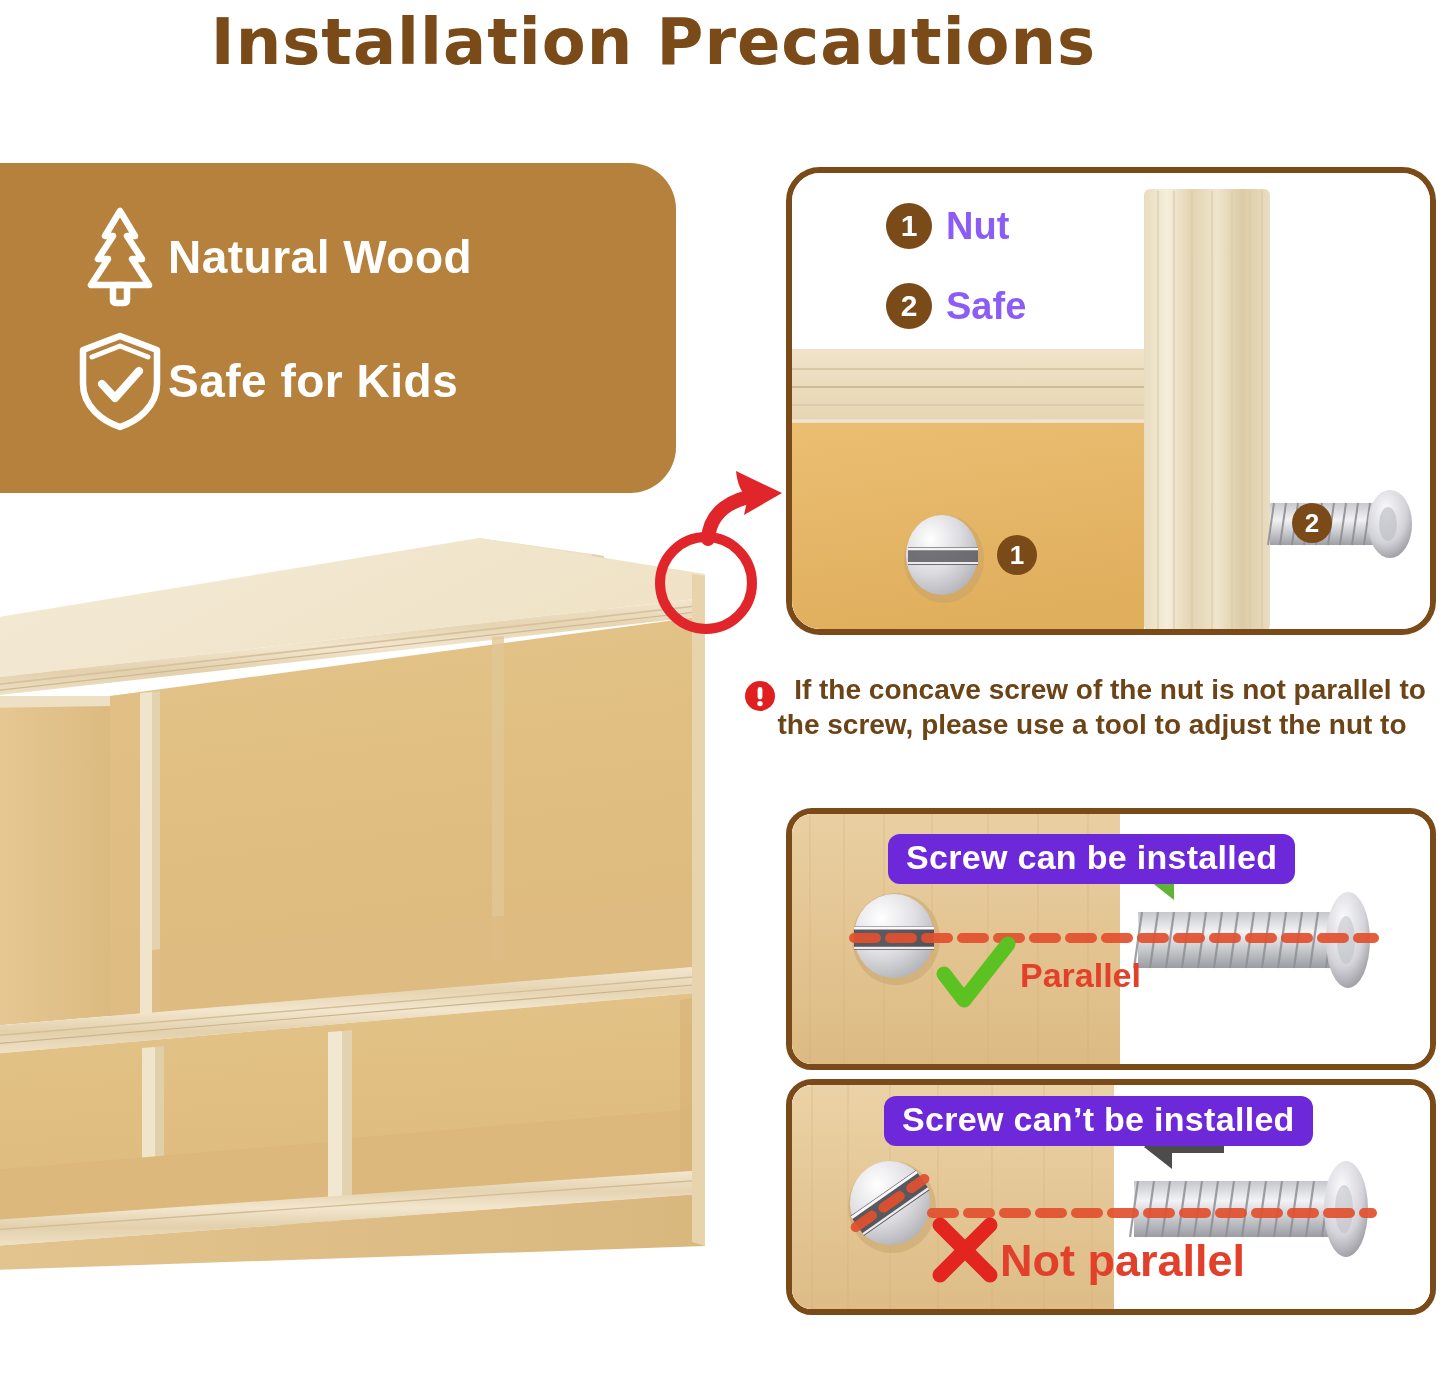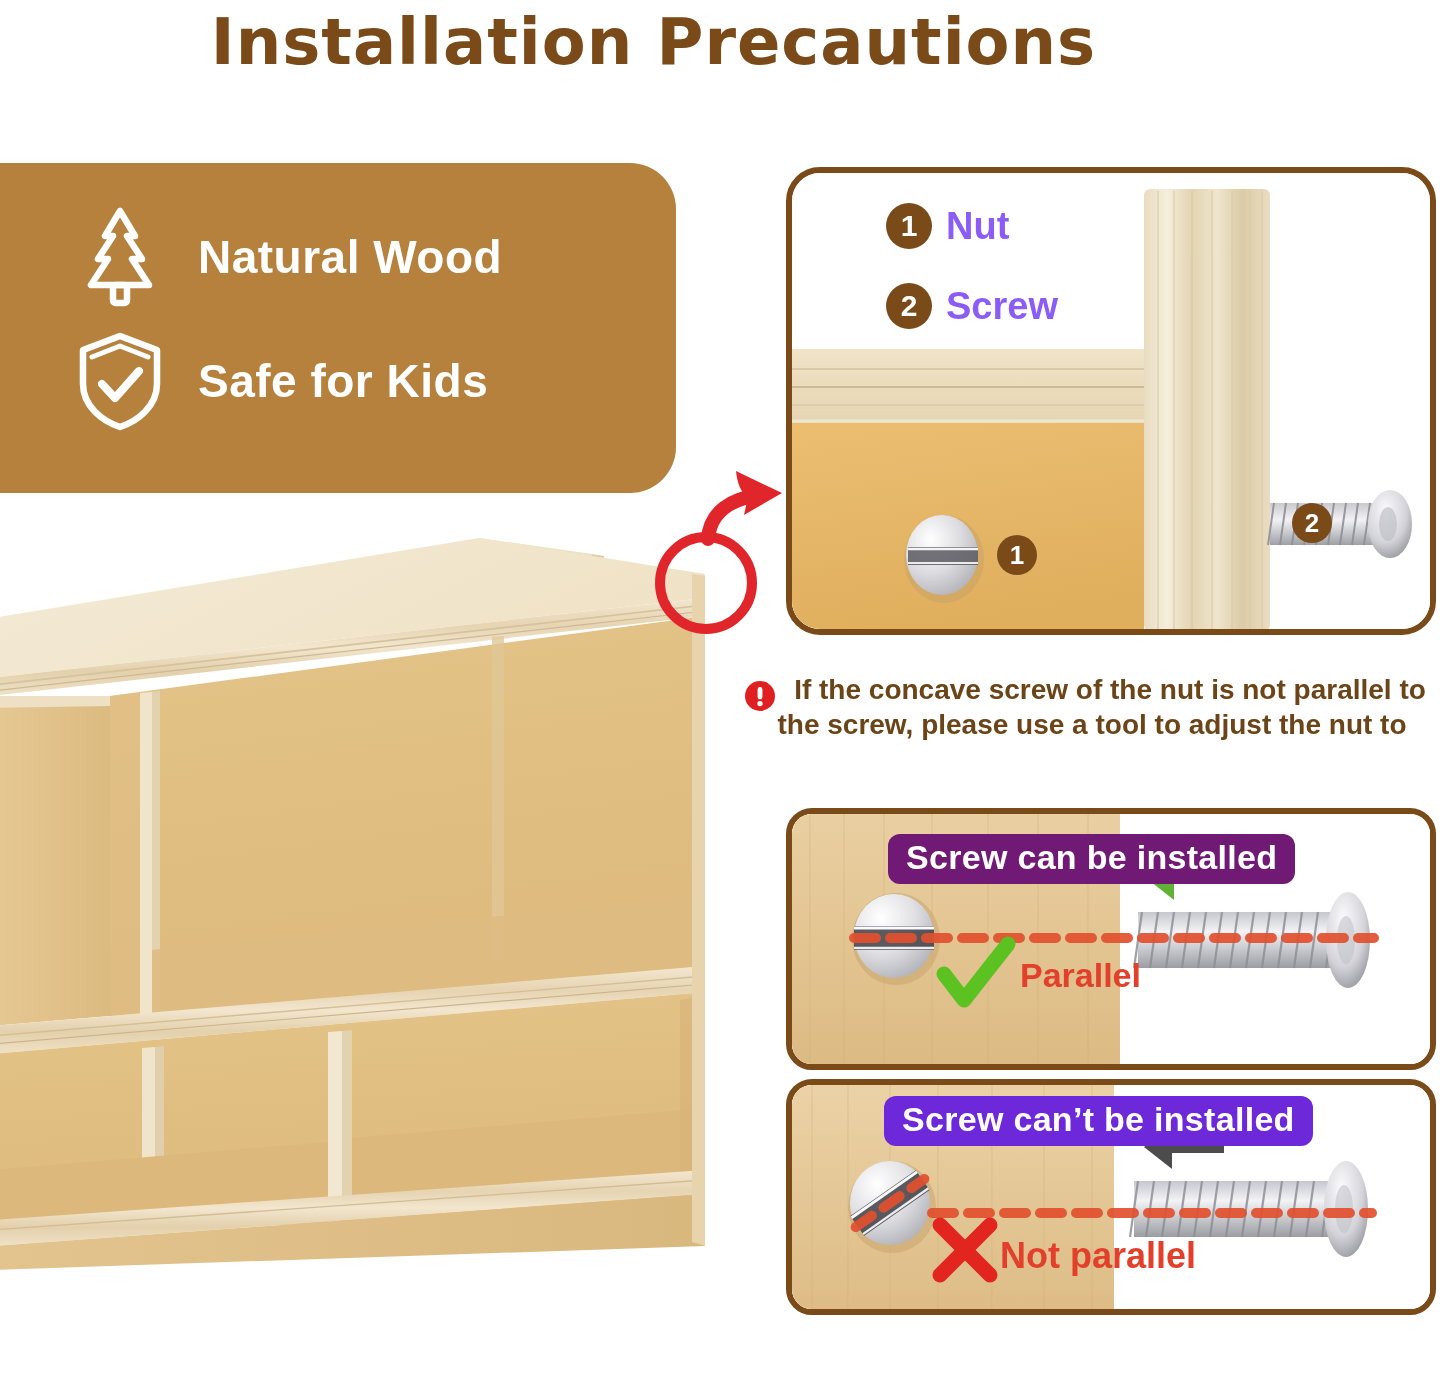--- a/index.html
+++ b/index.html
@@ -20,21 +20,21 @@
     white-space:nowrap;
   }
 
   
   #feature-panel{
     position:absolute;left:0;top:163px;width:676px;height:330px;
     background:#B5813C;
     border-radius:0 46px 46px 0;
   }
   .feature-row{
-    position:absolute;left:72px;display:flex;align-items:center;gap:30px;
+    position:absolute;left:72px;display:flex;align-items:center;
   }
   #feature-row-0{top:42px;}
   #feature-row-1{top:166px;}
   .feature-icon{width:96px;height:104px;flex:0 0 96px;display:block;}
   .feature-label{
     font-size:46px;font-weight:bold;color:#ffffff;
     font-family:"Liberation Sans","DejaVu Sans",sans-serif;
     white-space:nowrap;letter-spacing:.5px;
   }
 
@@ -92,21 +92,21 @@
   #compare-panel-ok{top:808px;height:262px;}
   #compare-panel-bad{top:1079px;height:236px;}
   .panel-svg{position:absolute;left:0;top:0;}
   .status-badge{
     position:absolute;z-index:8;
     border-radius:12px;color:#ffffff;font-weight:bold;
     font-family:"Liberation Sans","DejaVu Sans",sans-serif;
     white-space:nowrap;padding:4px 18px 7px 18px;
     font-size:34px;letter-spacing:.3px;
   }
-  #status-badge-ok{left:96px;top:20px;background:#701a75;}
+  #status-badge-ok{left:96px;top:20px;background:#6d28d9;}
   #status-badge-bad{left:92px;top:11px;background:#6d28d9;}
 </style>
 </head>
 <body>
 
 <div id="page-title">Installation Precautions</div>
 
 <div id="feature-panel">
 
   <div class="feature-row" id="feature-row-0">
@@ -300,21 +300,21 @@
   <div style="position:absolute;left:500px;top:330px;z-index:7;">
     <div class="legend-badge" style="width:40px;height:40px;line-height:40px;font-size:26px;">2</div>
   </div>
 
   <div class="legend-row" id="legend-row-0">
     <div class="legend-badge">1</div>
     <div class="legend-text">Nut</div>
   </div>
   <div class="legend-row" id="legend-row-1">
     <div class="legend-badge">2</div>
-    <div class="legend-text">Screw</div>
+    <div class="legend-text">Safe</div>
   </div>
 </div>
 
 <div id="warning-block">
   <svg id="warning-icon" viewBox="0 0 32 32">
     <circle cx="16" cy="16" r="15" fill="#E02020"></circle>
     <rect x="13.6" y="7" width="4.8" height="12.5" rx="2.4" fill="#ffffff"></rect>
     <circle cx="16" cy="23.6" r="2.7" fill="#ffffff"></circle>
   </svg>
   <div class="warn-line" id="warn-line-0">If the concave screw of the nut is not parallel to</div>
@@ -469,15 +469,15 @@
       <rect x="380" y="56" width="52" height="12" fill="#4C4C4C"></rect>
       <path d="M380 40 L380 84 L352 62 Z" fill="#4C4C4C"></path>
     </g>
 
     <g stroke="#E2261F" stroke-width="15" stroke-linecap="round">
       <line x1="148" y1="140" x2="198" y2="190"></line>
       <line x1="198" y1="140" x2="148" y2="190"></line>
     </g>
   </svg>
   <div class="status-badge" id="status-badge-bad">Screw can’t be installed</div>
-  <div style="position:absolute;left:208px;top:150px;z-index:8;font-size:36px;font-weight:bold;color:#E2402A;
+  <div style="position:absolute;left:208px;top:150px;z-index:8;font-size:45px;font-weight:bold;color:#E2402A;
               font-family:'Liberation Sans','DejaVu Sans',sans-serif;white-space:nowrap;">Not parallel</div>
 </div>
 
 </body></html>

